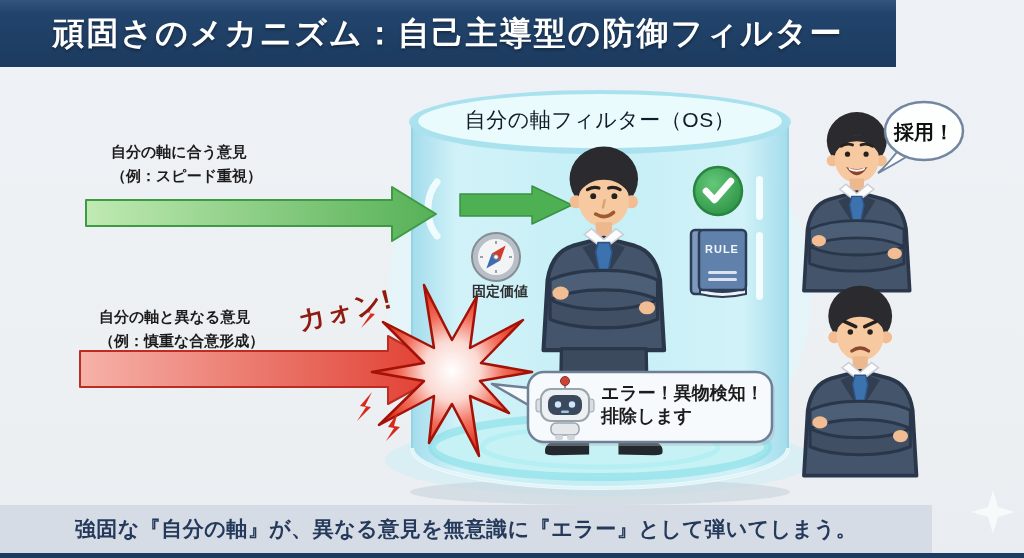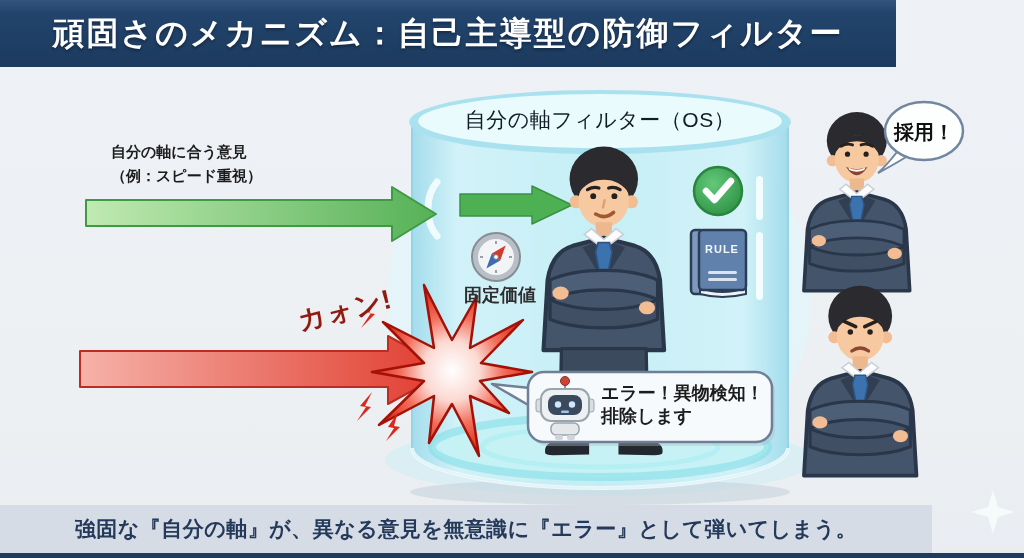--- a/index.html
+++ b/index.html
@@ -37,21 +37,21 @@
   .sfx{
     left:297px;top:292px;font-size:27px;font-weight:800;color:#8f1a10;
     transform:rotate(-14deg);letter-spacing:1px;z-index:6;
   }
   .cyl-title{
     left:430px;top:106px;width:340px;text-align:center;z-index:6;
     font-size:21px;font-weight:400;color:#121c27;letter-spacing:.5px;
   }
   .compass-label{
     left:458px;top:283px;width:84px;text-align:center;z-index:6;
-    font-size:18px;font-weight:800;color:#2e2e30;
+    font-size:14px;font-weight:800;color:#2e2e30;
   }
   .rule-label{
     left:701px;top:243px;width:42px;text-align:center;z-index:6;
     font-size:11px;font-weight:800;color:#f2f6fb;letter-spacing:1px;
   }
   .robot-text{left:601px;top:382px;z-index:6;font-size:18px;font-weight:800;line-height:23px;color:#1c1c1c;}
   .accept-text{left:886px;top:119px;width:76px;text-align:center;z-index:6;font-size:20px;font-weight:800;color:#101010;}
 </style>
 </head>
 <body>
@@ -226,20 +226,24 @@
   </svg>
 
   <div class="abs header">
     <div class="header-title">頑固さのメカニズム：自己主導型の防御フィルター</div>
   </div>
 
   <div class="abs txt label-matching">
     <span style="display:block">自分の軸に合う意見</span>
     <span style="display:block">（例：スピード重視）</span>
   </div>
+  <div class="abs txt label-differing">
+    <span style="display:block">自分の軸と異なる意見</span>
+    <span style="display:block">（例：慎重な合意形成）</span>
+  </div>
   <div class="abs sfx">カォン!</div>
 
   <div class="abs cyl-title">自分の軸フィルター（OS）</div>
   <div class="abs compass-label">固定価値</div>
   <div class="abs rule-label">RULE</div>
 
   <div class="abs robot-text">
     <span style="display:block">エラー！異物検知！</span>
     <span style="display:block">排除します</span>
   </div>

